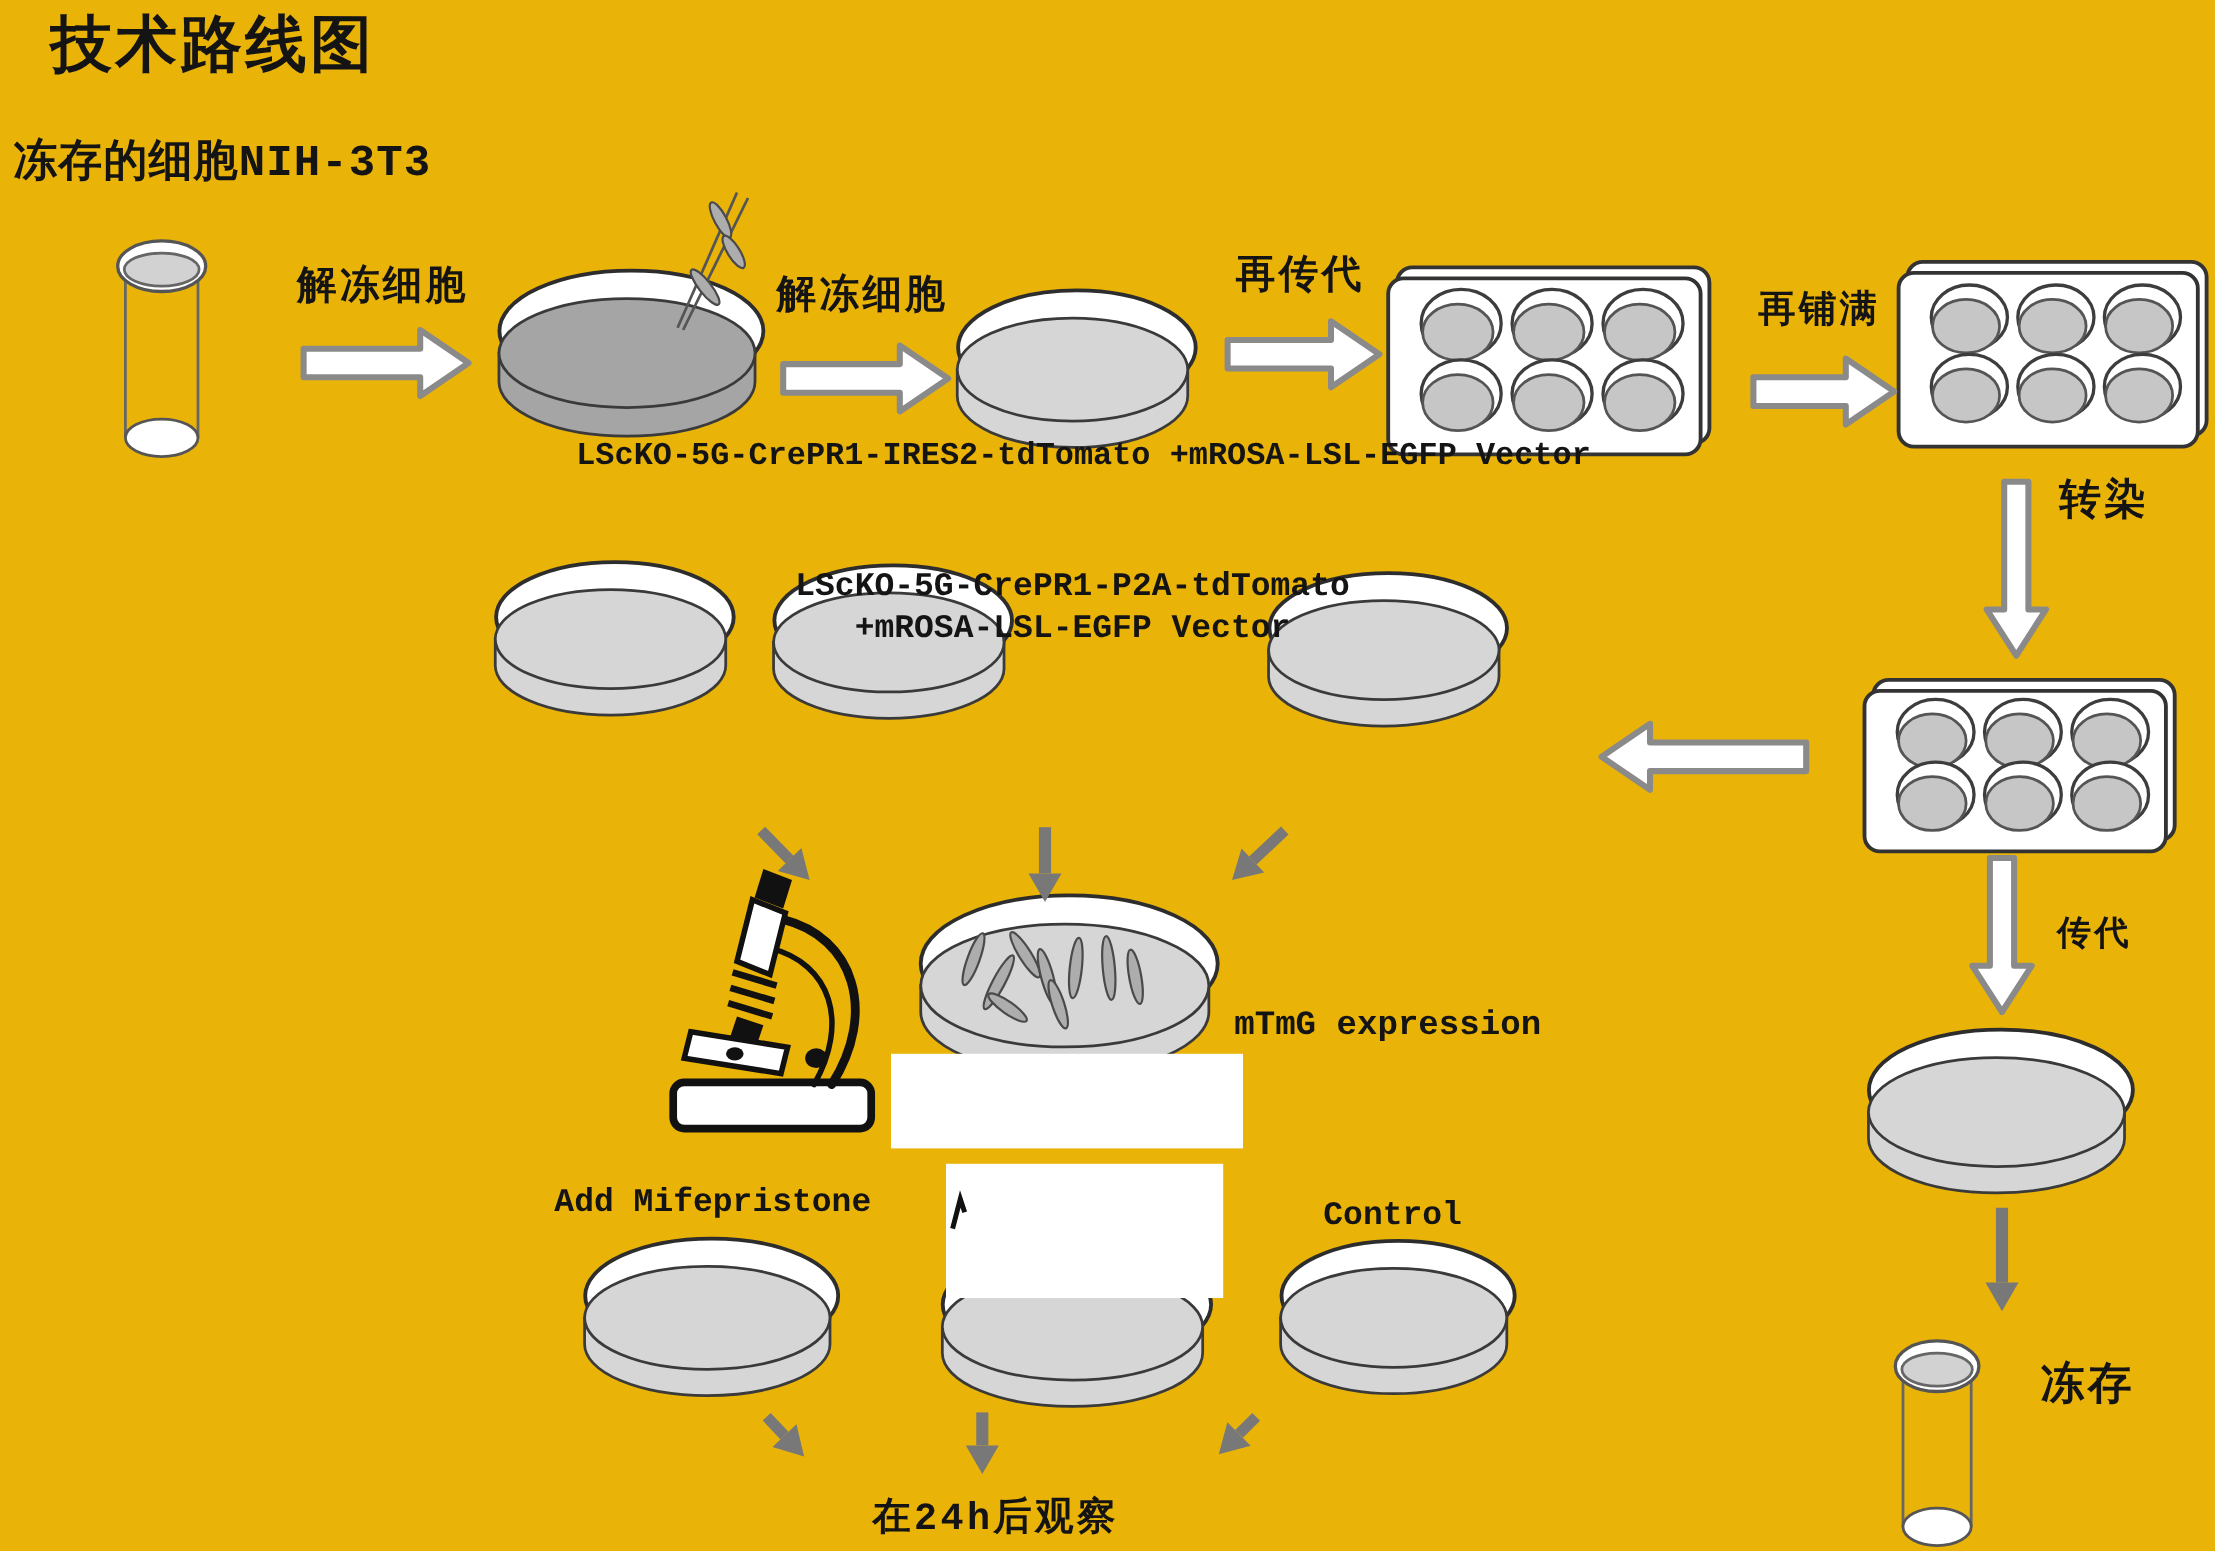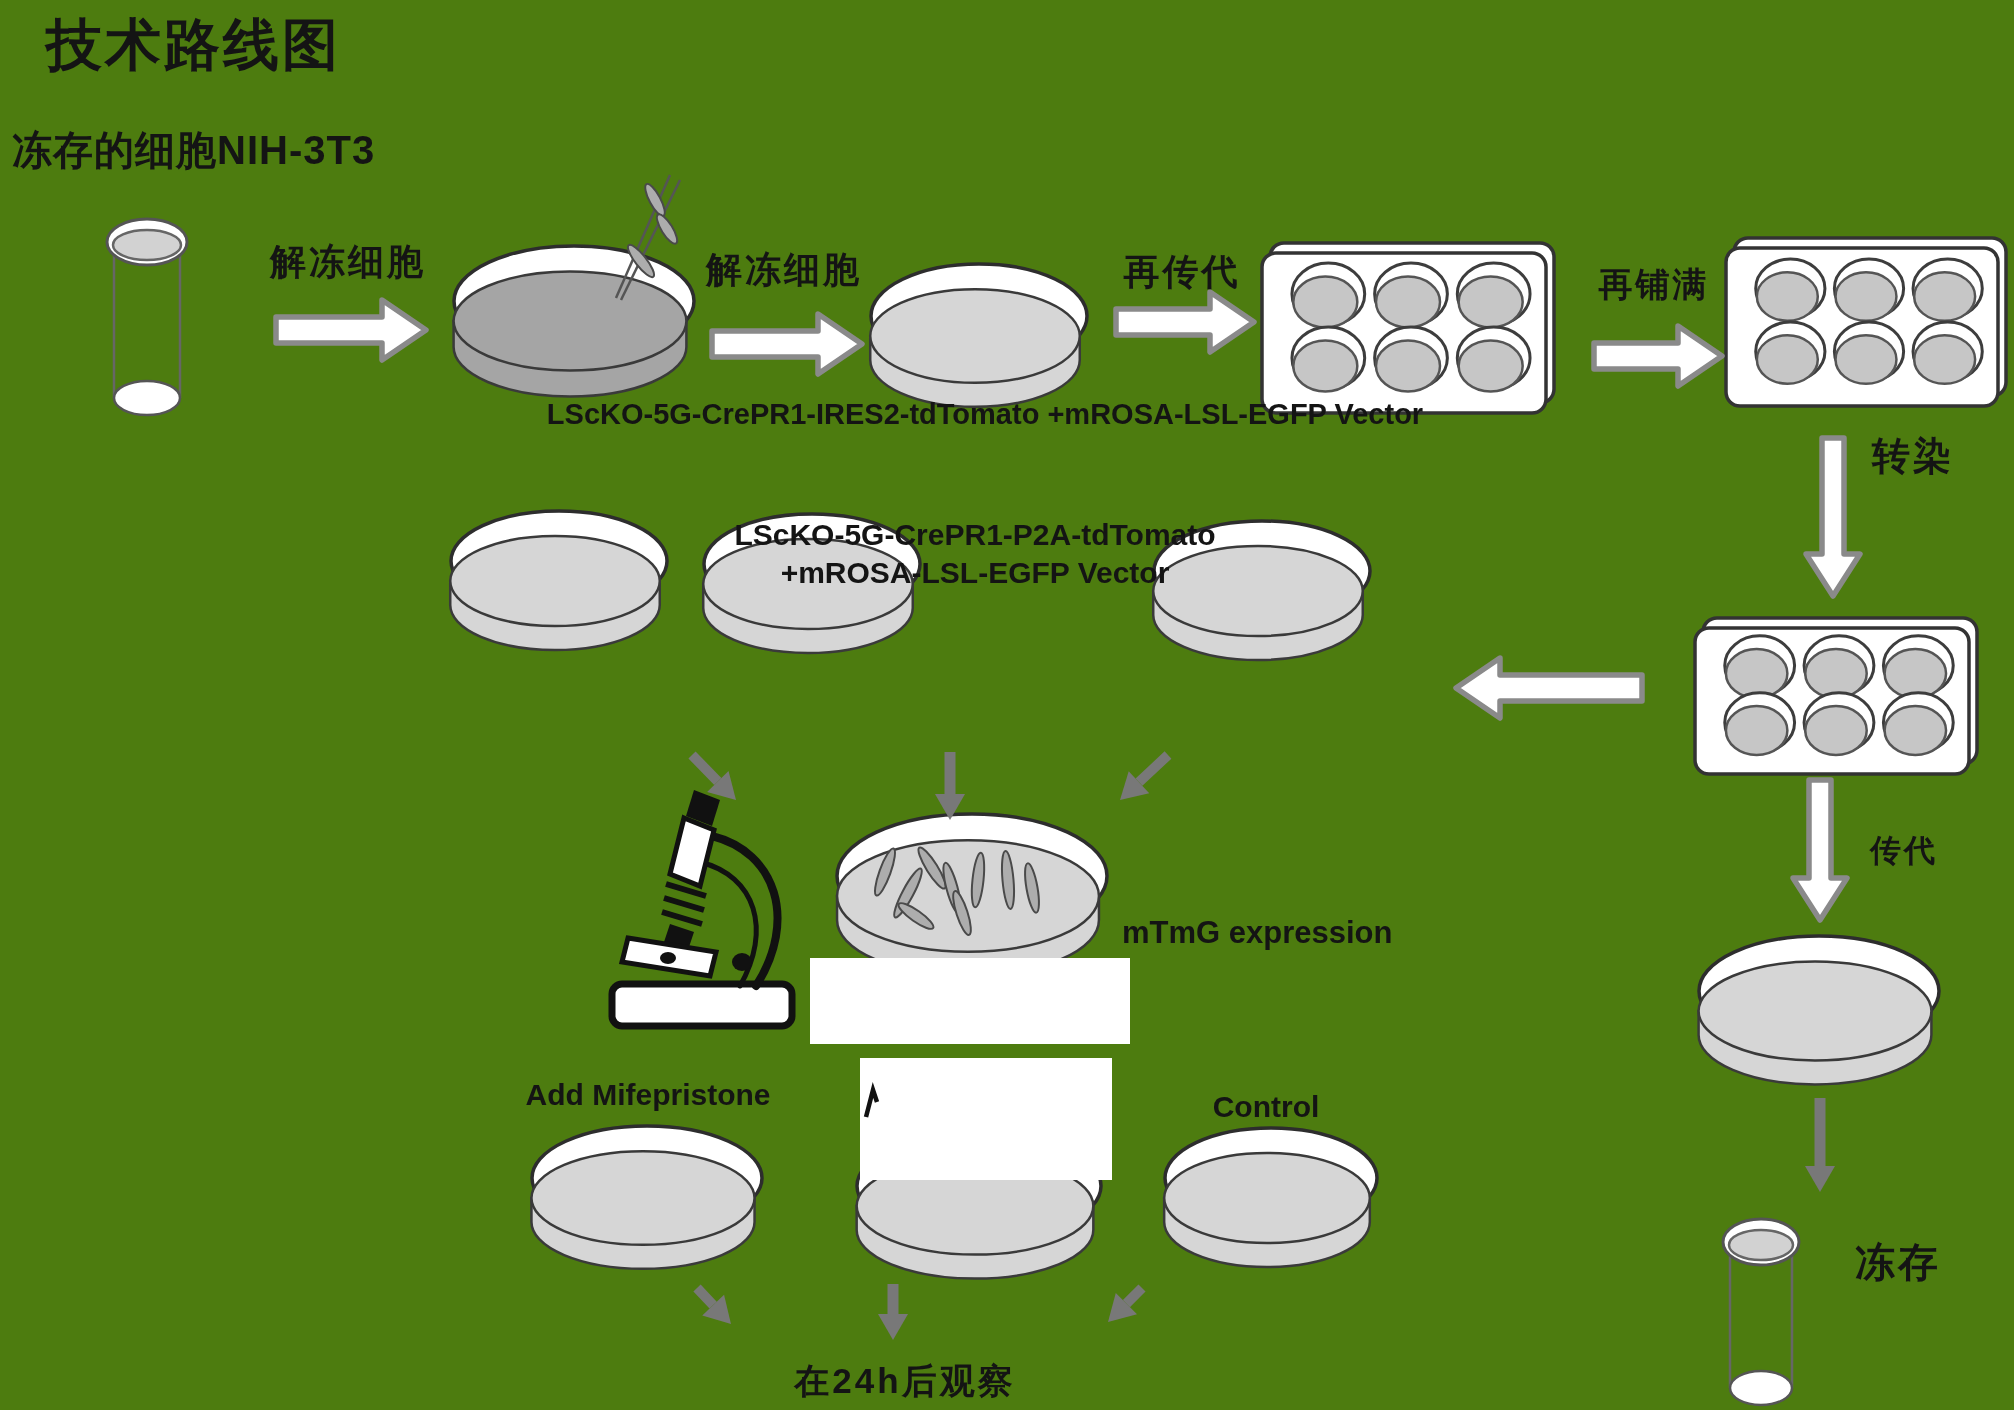--- a/index.html
+++ b/index.html
@@ -1,18 +1,18 @@
 <!DOCTYPE html>
 <html><head>
 <meta charset="utf-8">
 <style>
   html,body { margin:0; padding:0; background:#ffffff; }
   #stage {
-    position:relative; width:2014px; height:1410px; background:#4d7c0f;
-    font-family:Liberation Sans, sans-serif; overflow:hidden;
+    position:relative; width:2014px; height:1410px; background:#eab308;
+    font-family:Liberation Mono, monospace; overflow:hidden;
   }
   #diagram { position:absolute; left:0; top:0; }
   .lbl {
     position:absolute; color:#141414; font-weight:700; white-space:nowrap;
     line-height:1.1; z-index:5;
   }
   .center { transform:translateX(-50%); }
   .cn { letter-spacing:3px; }
 </style>
 </head>
@@ -217,21 +217,21 @@
         <ellipse cx="668" cy="958" rx="8" ry="6" fill="#111"></ellipse>
         <ellipse cx="742" cy="962" rx="10" ry="9" fill="#111"></ellipse>
       </g>
     </svg>
 
   <div class="lbl cn" style="left:46px;top:14px;font-size:56px;">技术路线图</div>
   <div class="lbl" style="left:12px;top:128px;font-size:40px;letter-spacing:1px;">冻存的细胞NIH-3T3</div>
 
   <div class="lbl cn center" style="left:348px;top:242px;font-size:36px;">解冻细胞</div>
   <div class="lbl cn center" style="left:784px;top:250px;font-size:36px;">解冻细胞</div>
-  <div class="lbl cn center" style="left:1182px;top:232px;font-size:36px;margin-top:20px;">再传代</div>
+  <div class="lbl cn center" style="left:1182px;top:232px;font-size:36px;">再传代</div>
   <div class="lbl cn center" style="left:1654px;top:266px;font-size:34px;">再铺满</div>
 
   <div class="lbl center" style="left:985px;top:399px;font-size:29px;">LScKO-5G-CrePR1-IRES2-tdTomato +mROSA-LSL-EGFP Vector</div>
 
   <div class="lbl cn" style="left:1872px;top:436px;font-size:38px;">转染</div>
 
   <div class="lbl center" style="left:975px;top:518px;font-size:30px;">LScKO-5G-CrePR1-P2A-tdTomato</div>
   <div class="lbl center" style="left:975px;top:556px;font-size:30px;">+mROSA-LSL-EGFP Vector</div>
 
   <div class="lbl" style="left:1122px;top:916px;font-size:31px;">mTmG expression</div>

